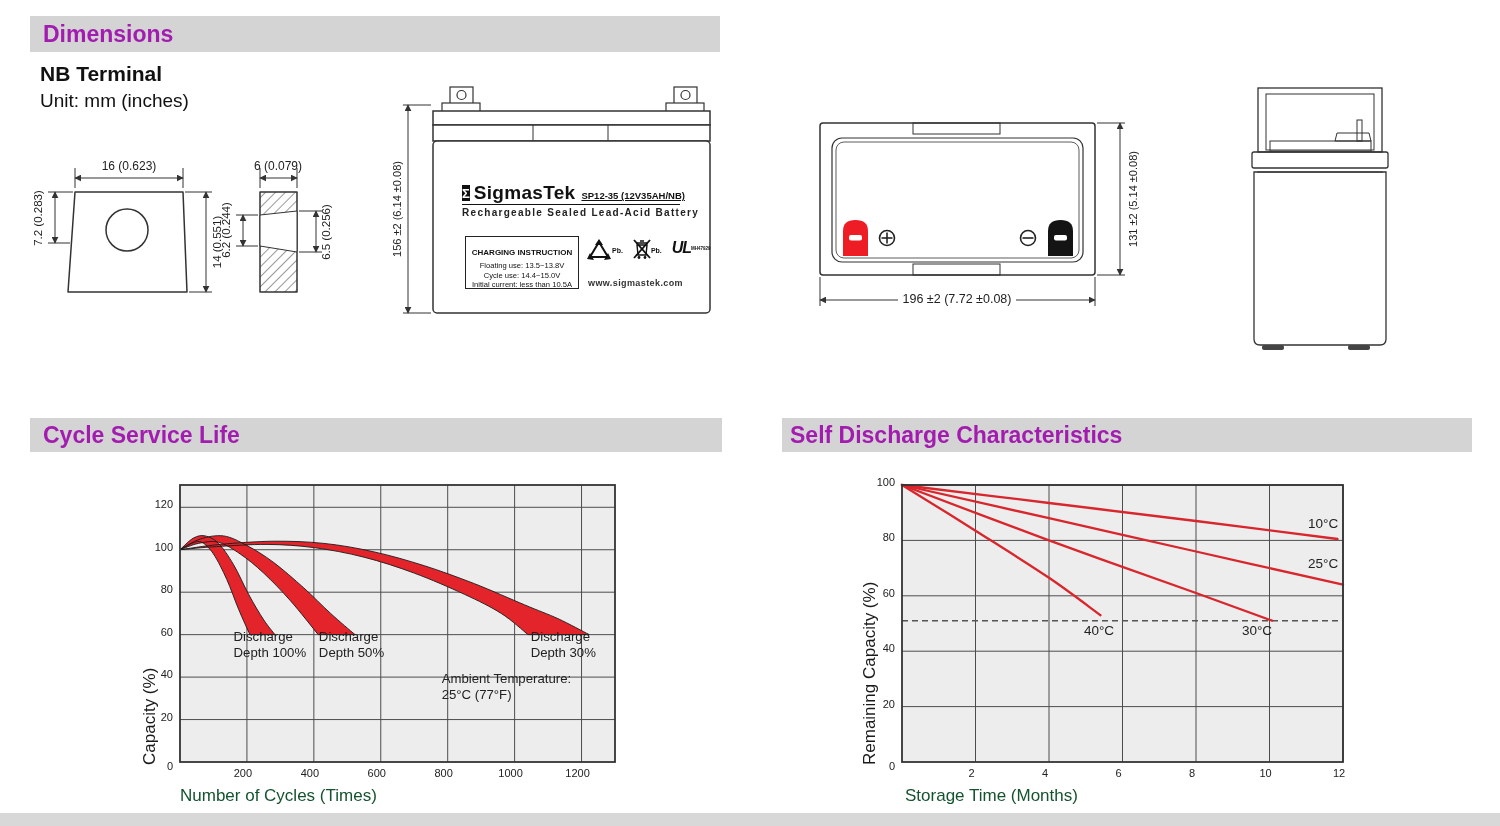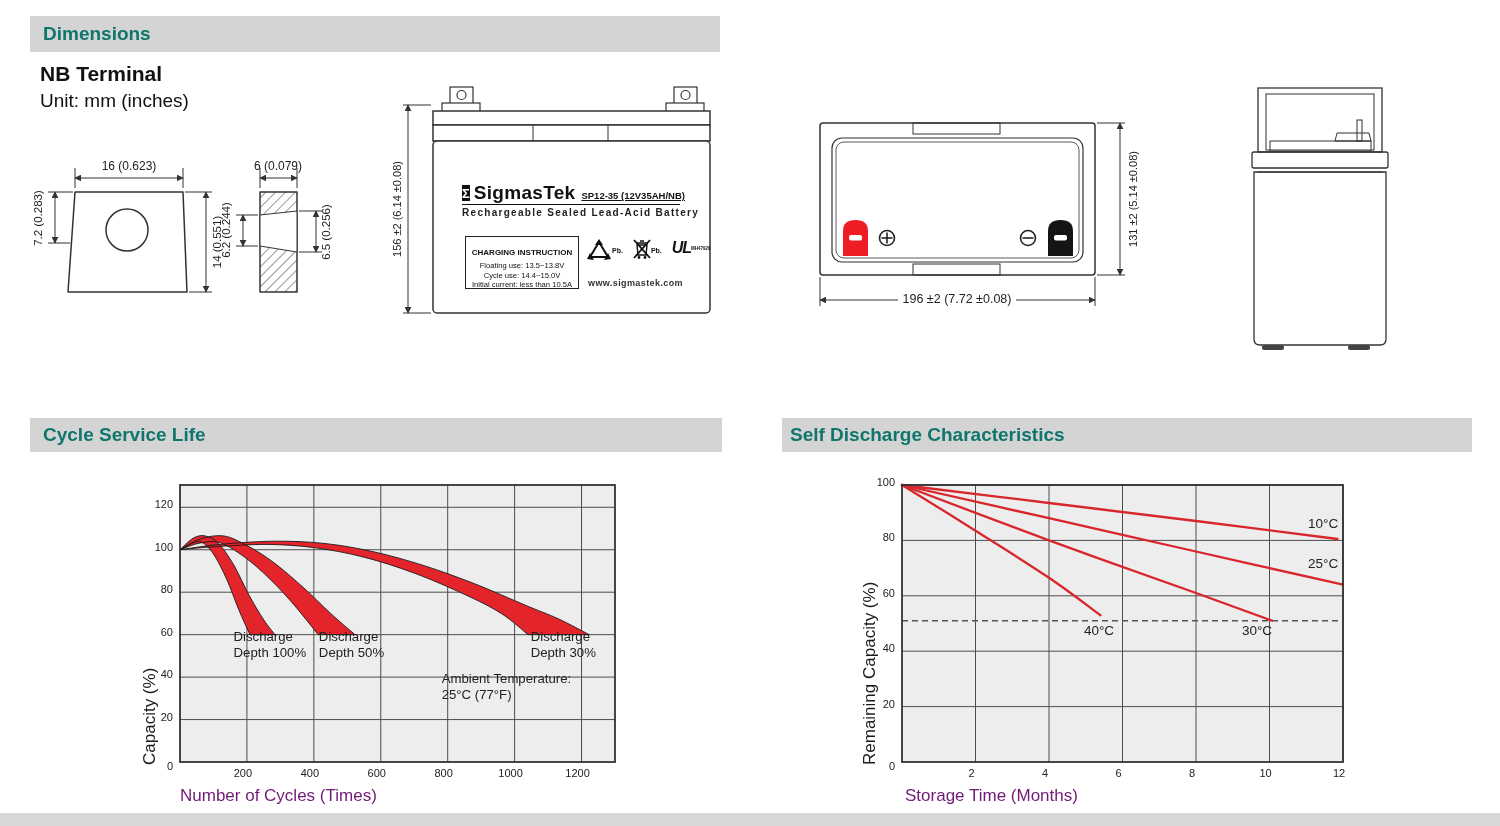--- a/index.html
+++ b/index.html
@@ -1,24 +1,24 @@
 <!DOCTYPE html>
 <html><head>
 <meta charset="utf-8">
 <style>
   html,body{margin:0;padding:0;background:#fff;}
   .page{position:relative;width:1500px;height:826px;background:#fff;overflow:hidden;
         font-family:"Liberation Sans",sans-serif;color:#111;}
   .section-bar{position:absolute;background:#d4d4d4;display:flex;align-items:center;
-        padding-left:13px;box-sizing:border-box;font-size:19px;font-weight:bold;color:#0f766e;}
+        padding-left:13px;box-sizing:border-box;font-size:23px;font-weight:bold;color:#a21caf;}
   .nb-title{position:absolute;left:40px;top:62px;font-size:21px;font-weight:bold;}
   .unit-note{position:absolute;left:40px;top:90px;font-size:19px;}
   svg{position:absolute;overflow:visible;}
   svg text{font-family:"Liberation Sans",sans-serif;fill:#222;}
-  .axis-xlabel{position:absolute;font-size:17px;color:#701a75;}
+  .axis-xlabel{position:absolute;font-size:17px;color:#14532d;}
   .axis-ylabel{position:absolute;font-size:17px;color:#1a1a1a;transform:rotate(-90deg);
         transform-origin:0 0;white-space:nowrap;}
   .label-head{position:absolute;left:462px;top:184px;width:218px;}
   .label-row{display:flex;align-items:flex-end;}
   .sigma-sq{width:16px;height:16px;background:#111;color:#fff;font-size:13px;font-weight:bold;
         display:flex;align-items:center;justify-content:center;margin-bottom:1px;}
   .brand{font-size:19px;font-weight:bold;letter-spacing:.3px;margin-left:4px;line-height:18px;}
   .model{font-size:9.5px;font-weight:bold;text-decoration:underline;margin-left:6px;margin-bottom:1px;white-space:nowrap;}
   .label-hr{border-top:1.8px solid #111;margin:2px 0 2px 0;}
   .subtitle{font-size:10px;font-weight:bold;letter-spacing:1.3px;white-space:nowrap;color:#222;}

